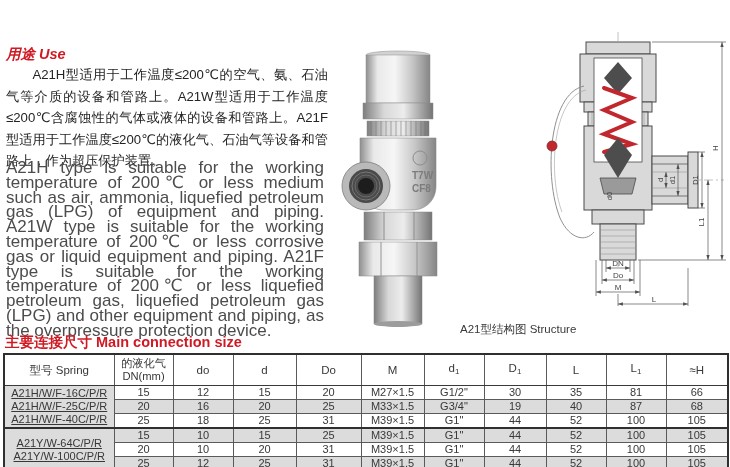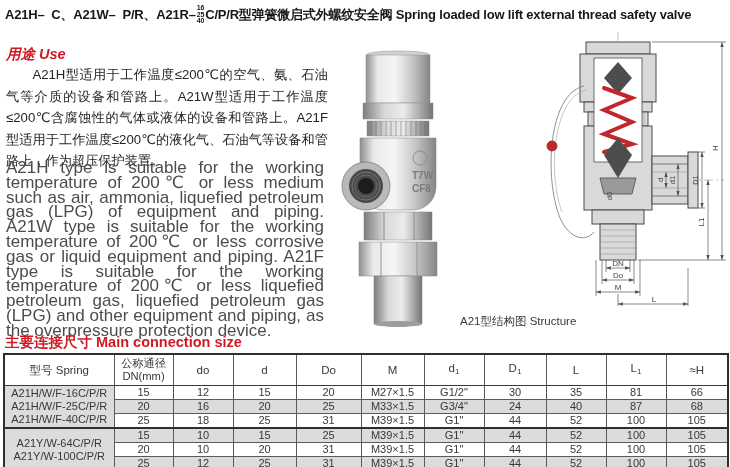--- a/index.html
+++ b/index.html
@@ -33,64 +33,55 @@
   }
   .en-para {
     position:absolute; left:6px; top:161px; width:318px;
     font-size:17px; line-height:14.8px; color:#4c4c4c; text-align:justify;
   }
 
   
   .photo-wrap   { position:absolute; left:336px; top:46px; width:124px; height:282px; }
   .diagram-wrap { position:absolute; left:538px; top:28px; width:190px; height:284px; }
   .diagram-caption {
-    position:absolute; left:460px; top:314px; font-size:11.5px; color:#3a3a3a;
+    position:absolute; left:460px; top:322px; font-size:11.5px; color:#3a3a3a;
   }
 
   
   .table-heading {
     position:absolute; left:5px; top:333px;
     color:var(--accent); font-weight:bold; font-size:14.5px;text-align:right;
   }
   table.dims {
     position:absolute; left:3px; top:353px; width:724px;
     border-collapse:collapse; table-layout:fixed;
     font-size:11px; color:#383838;
   }
   table.dims th, table.dims td {
     border:1px solid #5a5a5a; text-align:center; padding:0; line-height:13px;
     font-weight:normal; overflow:hidden; white-space:nowrap;
   }
   table.dims { border:2px solid #2f2f2f; }
   table.dims thead th { height:30px; font-size:11.5px; border-bottom:1.5px solid #3a3a3a; background:#fff; }
   table.dims tbody td { height:13px; }
   table.dims tbody tr.alt td { background:#dcdcdc; }
-  td.model-cell { font-size:11px; }
+  td.model-cell { font-size:11px;text-decoration:underline; }
   td.model-gray { background:#dcdcdc; }
   td.model-white { background:#ffffff; }
   tr.group-start td { border-top:2px solid #2f2f2f; }
   .th-two-line { line-height:13px; font-size:11.2px; }
   sub.u { font-size:8px; vertical-align:-2px; }
 
   svg text { font-family:"Liberation Sans","DejaVu Sans",sans-serif; }
 </style>
 </head>
 <body>
 
 <div id="page">
 
-  <div class="title-row">
-    <span>A21H–  C、A21W–  P/R、A21R–</span>
-    <span class="frac-stack">
-      <span>16</span>
-      <span>25</span>
-      <span>40</span>
-    </span>
-    <span>C/P/R型弹簧微启式外螺纹安全阀 Spring loaded low lift external thread safety valve</span>
-  </div>
 
   <div class="use-heading">用途 Use</div>
   <div class="zh-para">A21H型适用于工作温度≤200℃的空气、氨、石油气等介质的设备和管路上。A21W型适用于工作温度≤200℃含腐蚀性的气体或液体的设备和管路上。A21F型适用于工作温度≤200℃的液化气、石油气等设备和管路上，作为超压保护装置。</div>
   <div class="en-para">A21H type is suitable for the working temperature of 200℃ or less medium such as air, ammonia, liquefied petroleum gas (LPG) of equipment and piping. A21W type is suitable for the working temperature of 200℃ or less corrosive gas or liquid equipment and piping. A21F type is suitable for the working temperature of 200℃ or less liquefied petroleum gas, liquefied petroleum gas (LPG) and other equipment and piping, as the overpressure protection device.</div>
 
   <div class="photo-wrap">
     <svg width="124" height="282" viewBox="0 0 124 282">
       <defs>
         <linearGradient id="mg" x1="0" y1="0" x2="1" y2="0">
           <stop offset="0" stop-color="#8f8f8f"></stop>
@@ -260,21 +251,21 @@
         <col style="width:60px">
         <col style="width:62px">
       <col style="width:60px">
         <col style="width:60px">
         <col style="width:62px">
     </colgroup>
     <thead>
       <tr>
         <th>型号 Spring</th>
         <th>
-          <div class="th-two-line">公称通径</div>
+          <div class="th-two-line">的液化气</div>
           <div class="th-two-line">DN(mm)</div>
         </th>
         <th>do</th>
         <th>d</th>
         <th>Do</th>
         <th>M</th>
         <th><span>d</span><sub class="u">1</sub></th>
         <th><span>D</span><sub class="u">1</sub></th>
         <th>L</th>
         <th><span>L</span><sub class="u">1</sub></th>
@@ -299,21 +290,21 @@
         <td>81</td>
         <td>66</td>
       </tr>
       <tr class="alt">
         <td>20</td>
         <td>16</td>
         <td>20</td>
         <td>25</td>
         <td>M33×1.5</td>
         <td>G3/4"</td>
-        <td>24</td>
+        <td>19</td>
         <td>40</td>
         <td>87</td>
         <td>68</td>
       </tr>
       <tr>
         <td>25</td>
         <td>18</td>
         <td>25</td>
         <td>31</td>
         <td>M39×1.5</td>

